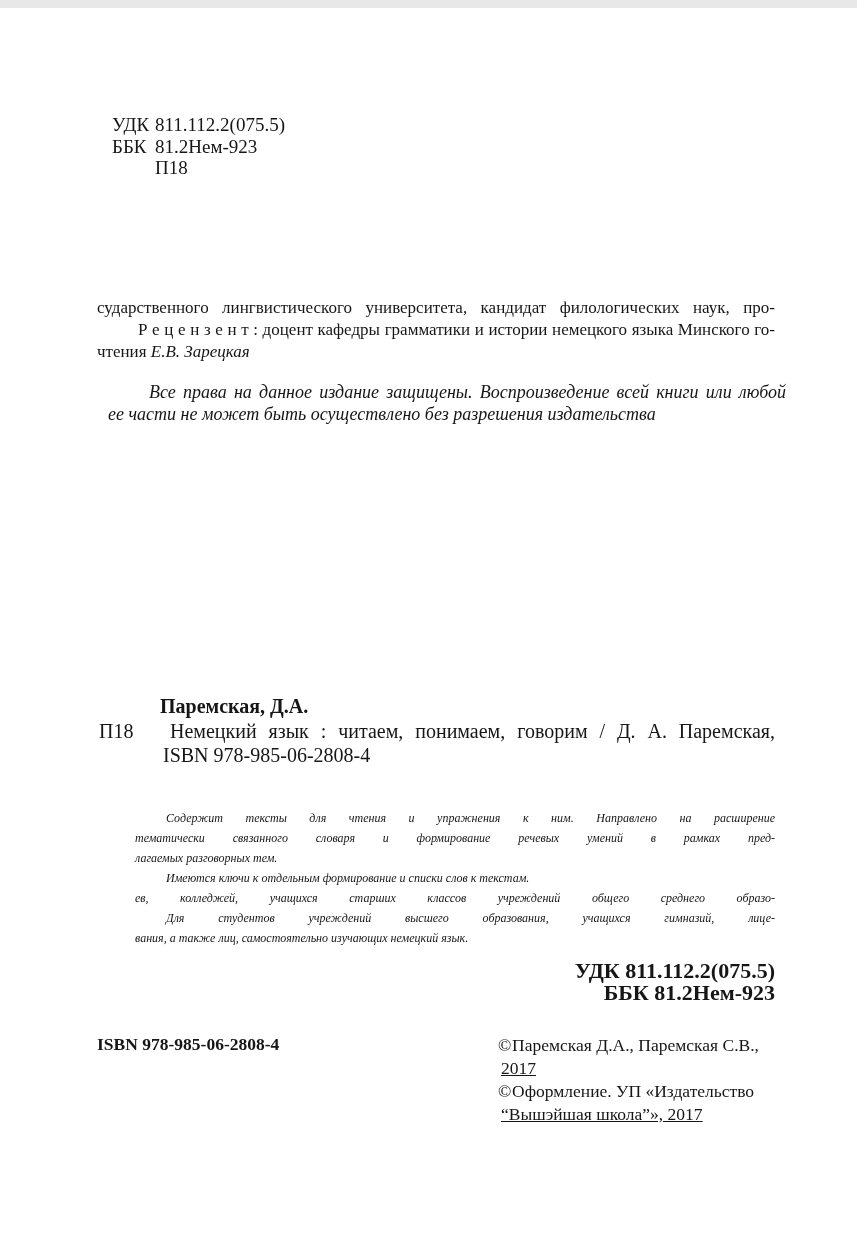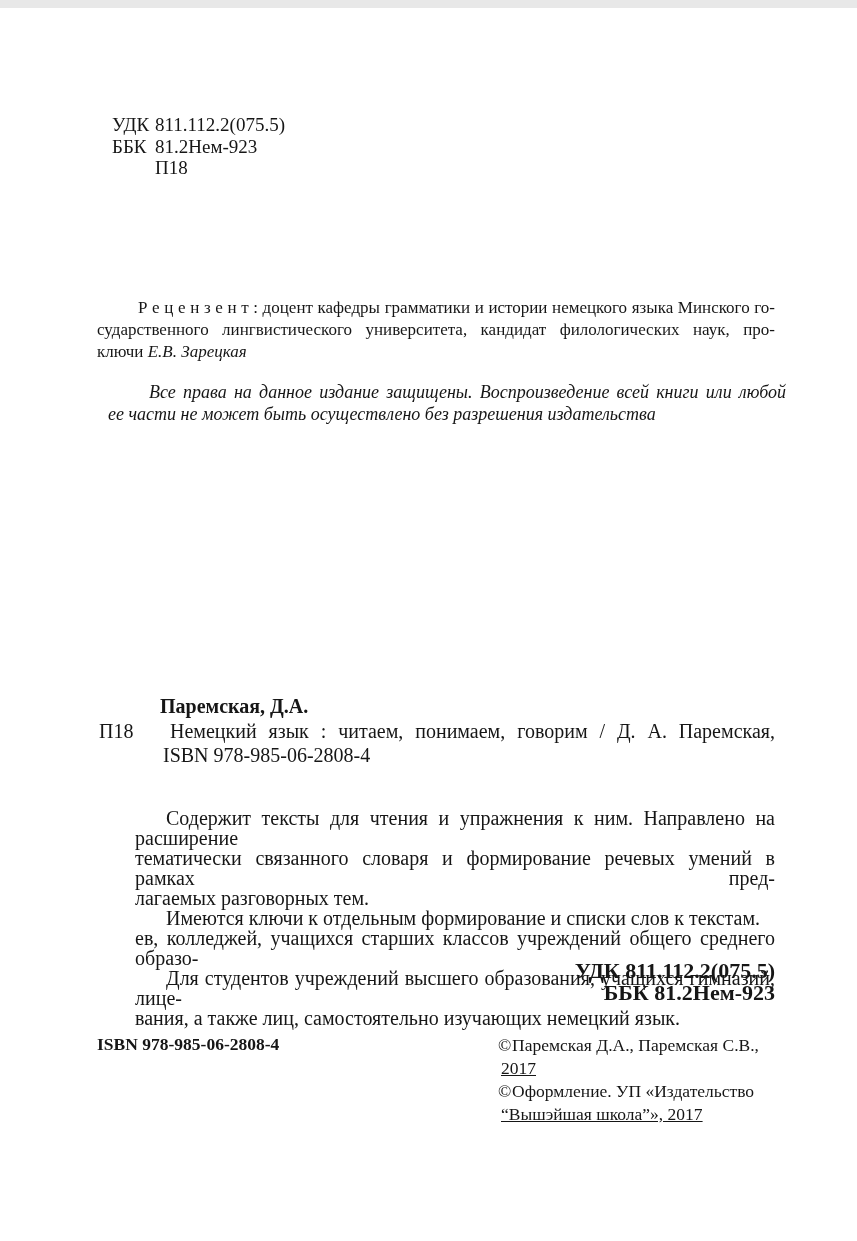--- a/index.html
+++ b/index.html
@@ -31,21 +31,21 @@
 
   
   .catalog { position: absolute; left: 97px; top: 686px; width: 678px; font-size: 20px; line-height: 24.6px; }
   .cat-head { margin-left: 63px; font-weight: bold; }
   .cat-sign { position: absolute; left: 2px; top: 24.6px; }
   .cat-l1 { margin-left: 73px; width: 605px; }
   .cat-l2 { margin-left: 48px; width: 630px; }
   .cat-isbn { margin-left: 66px; }
 
   
-  .annotation { position: absolute; left: 135px; top: 800px; width: 640px; font-size: 20px; line-height: 20px; }
+  .annotation { position: absolute; left: 135px; top: 800px; width: 640px; font-size: 12px; line-height: 20px; font-style: italic; }
   .indent31 { text-indent: 31px; }
 
   
   .codes-right { position: absolute; right: 82px; top: 952px; font-size: 22px; line-height: 22px; font-weight: bold; text-align: right; }
 
   
   .footer-isbn { position: absolute; left: 97px; top: 1026px; font-size: 17.5px; font-weight: bold; }
   .copyrights { position: absolute; left: 498px; top: 1026px; width: 295px; font-size: 17.5px; line-height: 23px; }
   .centry { position: relative; padding-left: 14px; }
   .csym { position: absolute; left: 0; top: 0; }
@@ -65,23 +65,23 @@
       <span class="clabel">ББК</span>
       <span>81.2Нем-923</span>
     </div>
     <div class="crow">
       <span class="clabel"></span>
       <span>П18</span>
     </div>
   </div>
 
   <div class="reviewer">
+    <div class="jline">сударственного лингвистического университета, кандидат филологических наук, про-</div>
     <div class="jline indent41">Р е ц е н з е н т : доцент кафедры грамматики и истории немецкого языка Минского го-</div>
-    <div class="jline">сударственного лингвистического университета, кандидат филологических наук, про-</div>
-    <div><span>ключи </span><i>Е.В. Зарецкая</i></div>
+    <div><span>чтения </span><i>Е.В. Зарецкая</i></div>
   </div>
 
   <div class="rights">
     <div class="jline indent41">Все права на данное издание защищены. Воспроизведение всей книги или любой</div>
     <div>ее части не может быть осуществлено без разрешения издательства</div>
   </div>
 
   <div class="catalog">
     <span class="cat-sign">П18</span>
     <div class="cat-head">Паремская, Д.А.</div>

